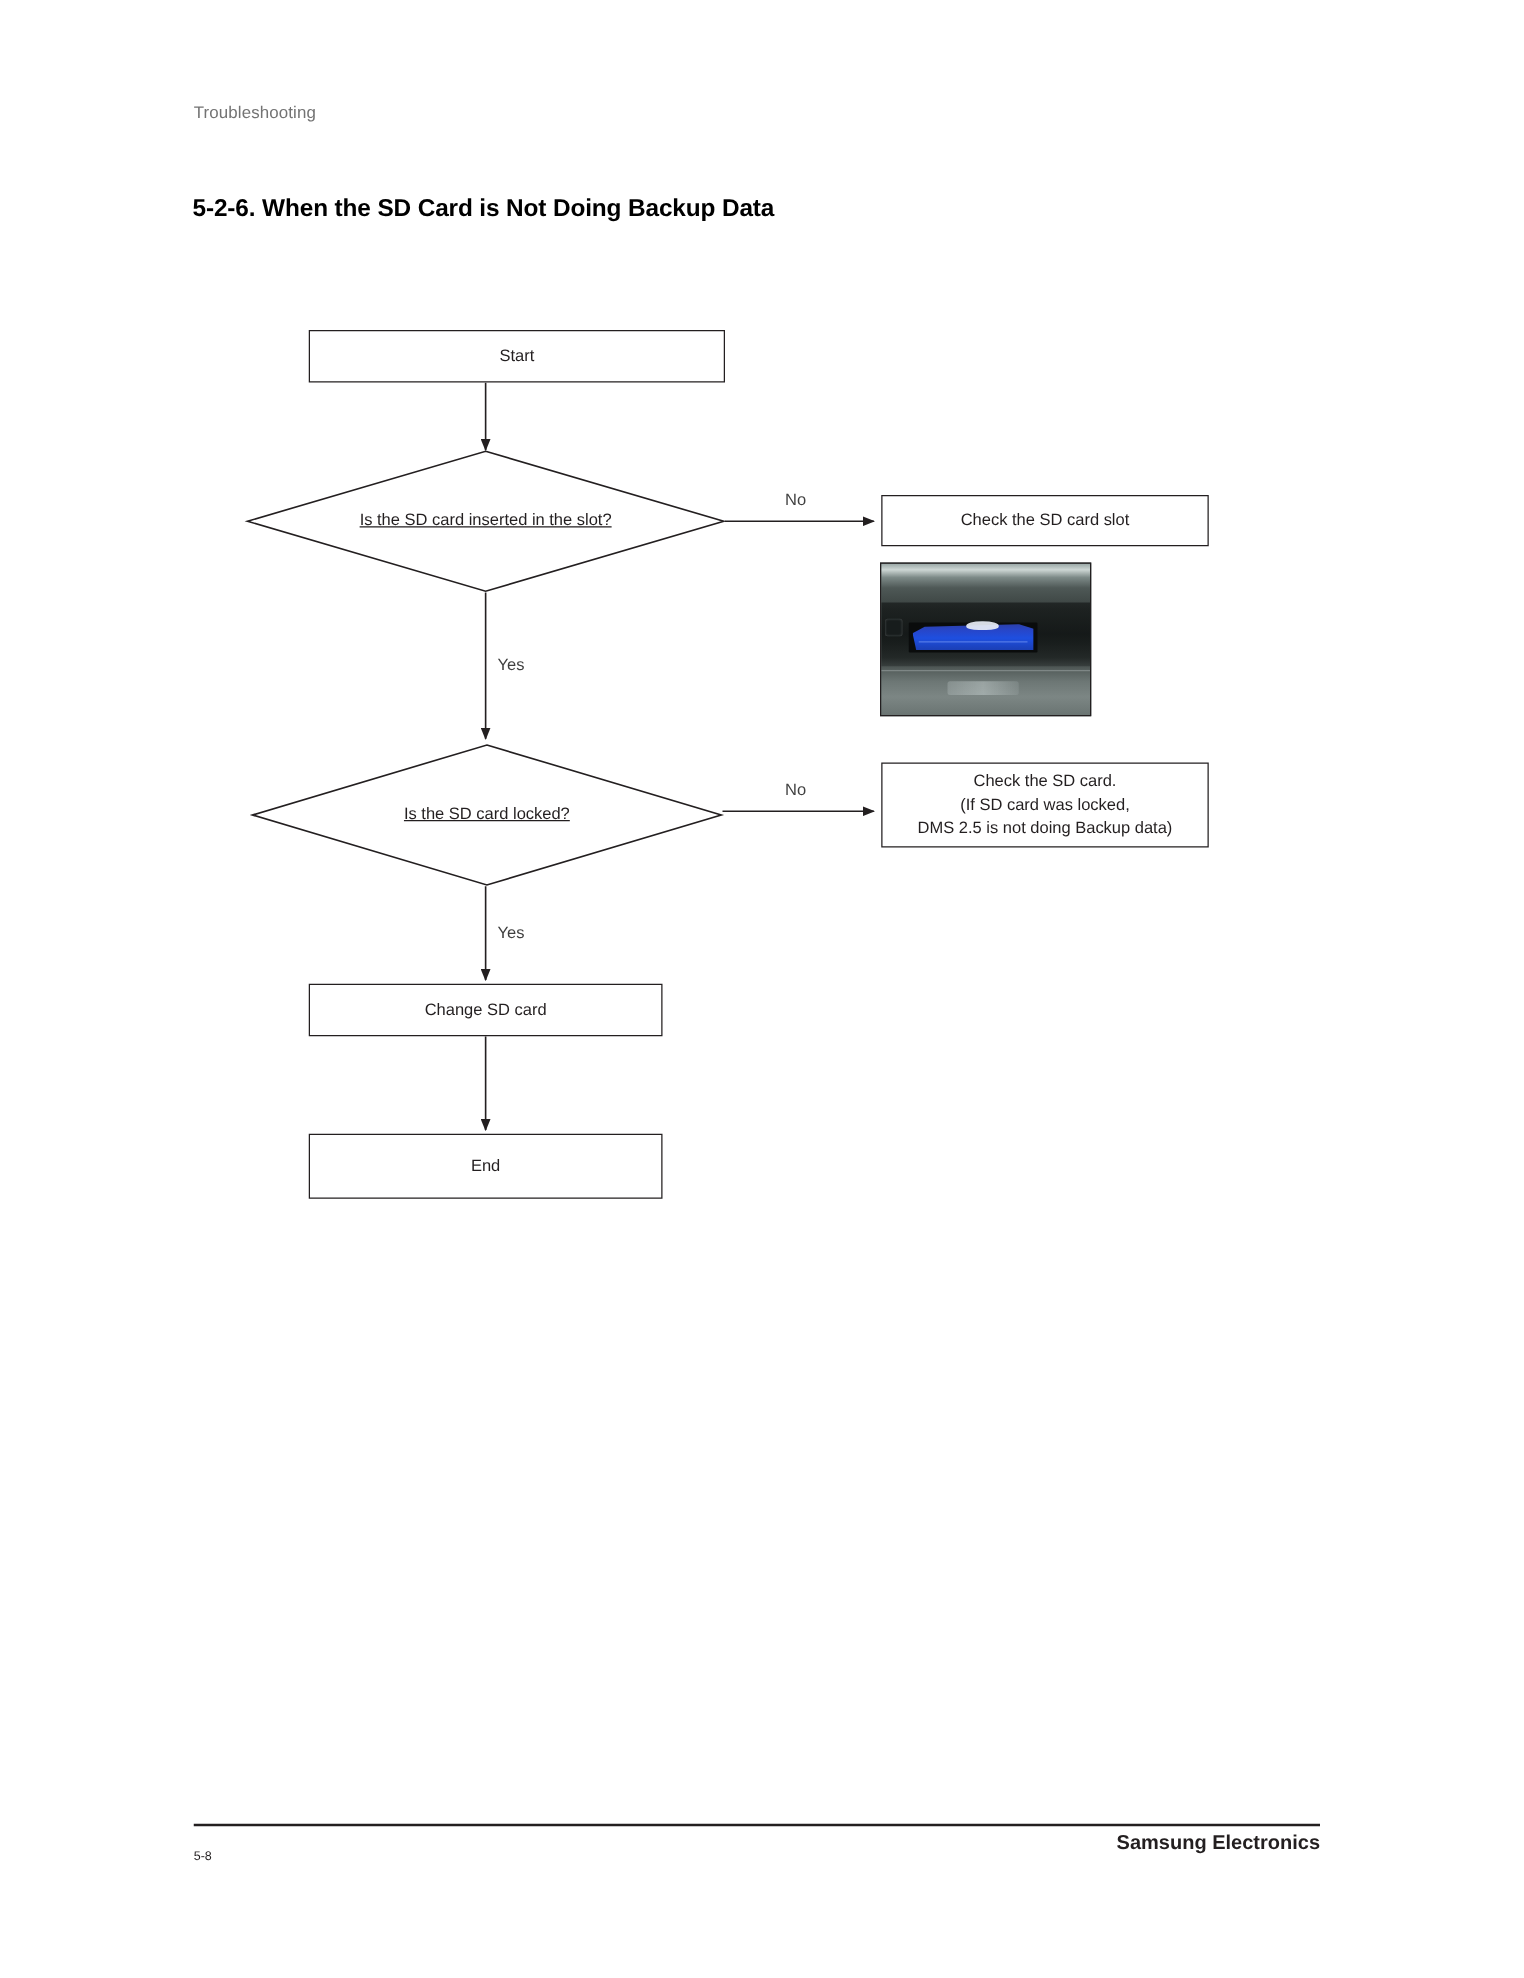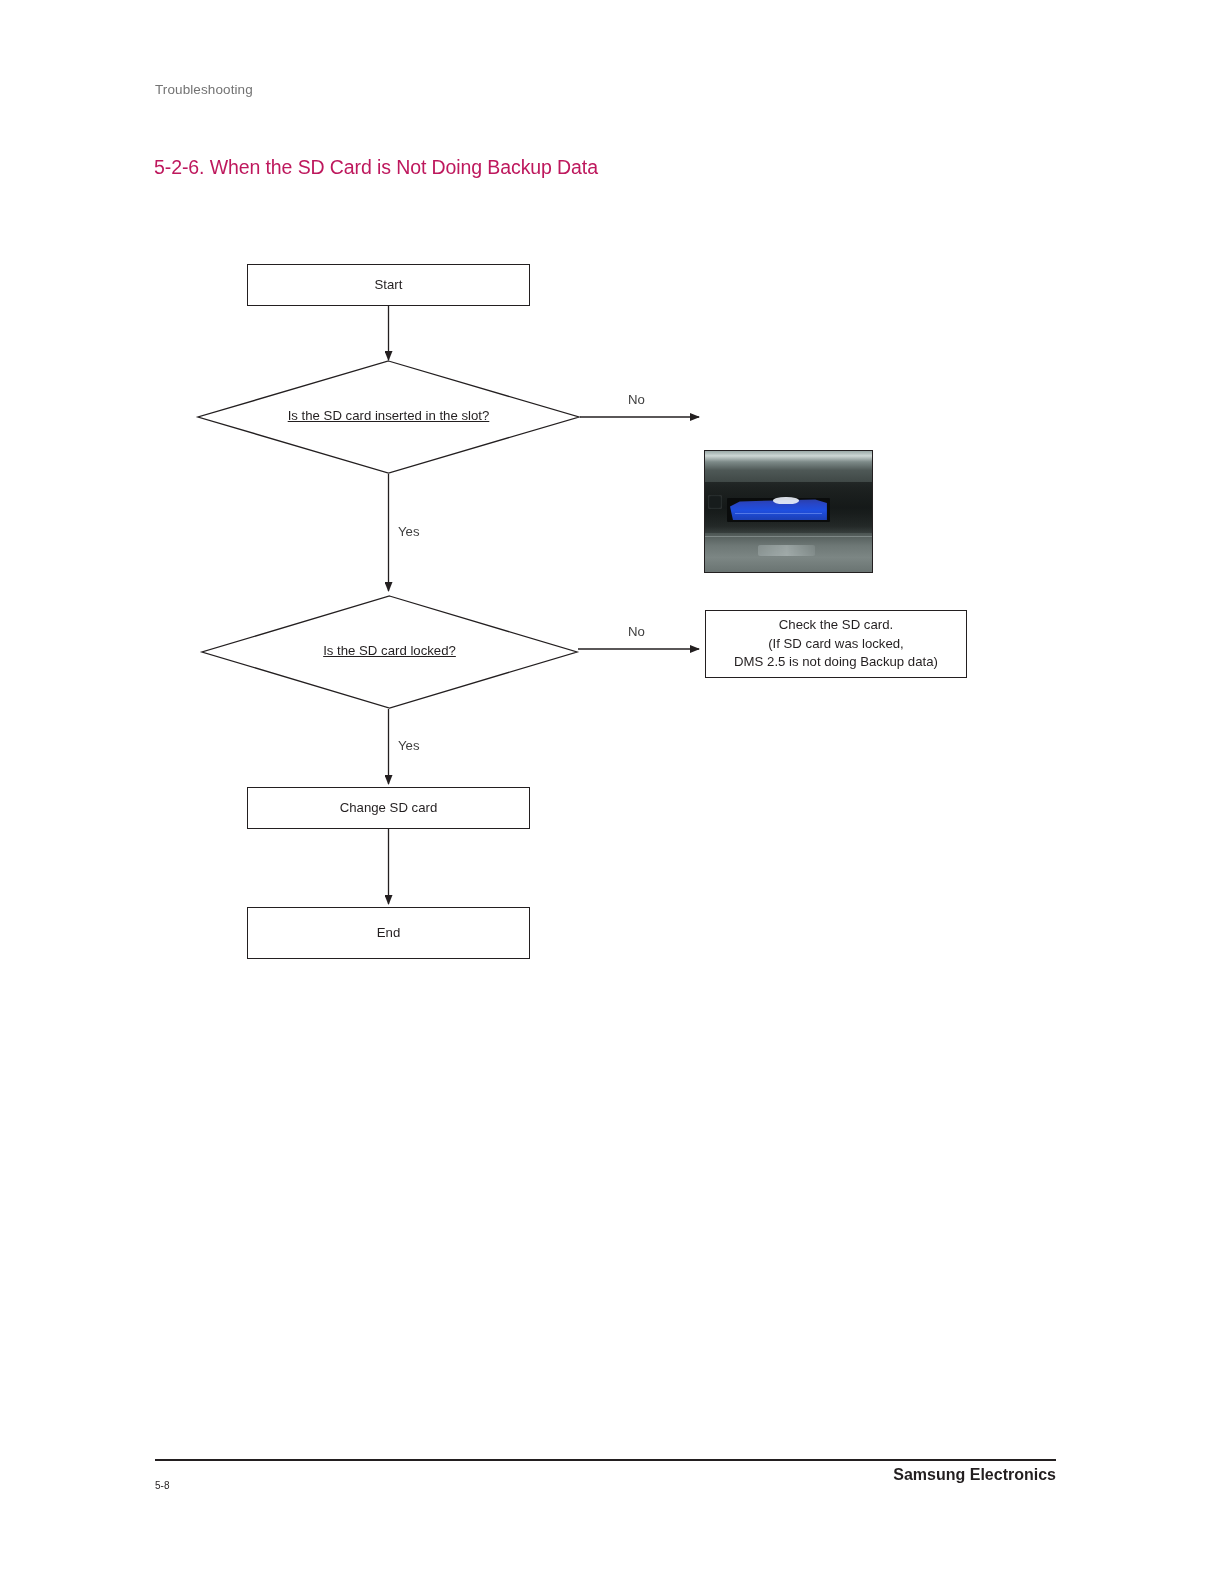--- a/index.html
+++ b/index.html
@@ -27,23 +27,23 @@
     font-size: 13.5px;
     letter-spacing: 0.1px;
     color: #737373;
     white-space: nowrap;
   }
   .section-title {
     position: absolute;
     left: 154px;
     top: 156px;
     font-size: 19.5px;
-    font-weight: normal;
+    font-weight: bold;
     letter-spacing: -0.1px;
-    color: #be185d;
+    color: #000000;
     white-space: nowrap;
   }
 
   
   .flow {
     position: absolute;
     left: 0;
     top: 0;
     width: 1219px;
     height: 1582px;
@@ -233,35 +233,38 @@
 
     <line x1="388.5" y1="474" x2="388.5" y2="591" stroke="#231f20" stroke-width="1.3" marker-end="url(#arrow)"></line>
 
     <line x1="578" y1="649" x2="699" y2="649" stroke="#231f20" stroke-width="1.3" marker-end="url(#arrow)"></line>
 
     <line x1="388.5" y1="709" x2="388.5" y2="784" stroke="#231f20" stroke-width="1.3" marker-end="url(#arrow)"></line>
 
     <line x1="388.5" y1="829" x2="388.5" y2="904" stroke="#231f20" stroke-width="1.3" marker-end="url(#arrow)"></line>
   </svg>
 
-  <div class="node-box" style="left:247px; top:264px; width:283px; height:42px;">
+  <div class="node-box" style="left:247px; top:264px; width:333px; height:42px;">
     <span>Start</span>
   </div>
 
   <div class="diamond-wrap" style="left:197px; top:360px; width:383px; height:114px;">
     <svg width="383" height="114" viewBox="0 0 383 114" xmlns="http://www.w3.org/2000/svg">
       <polygon points="191.5,1 382,57 191.5,113 1,57" fill="#ffffff" stroke="#231f20" stroke-width="1.3"></polygon>
     </svg>
     <div class="diamond-label" style="top:48px;">Is the SD card inserted in the slot?</div>
   </div>
 
   <div class="edge-label" style="left:628px; top:392px;">No</div>
 
   <div class="edge-label" style="left:398px; top:524px;">Yes</div>
 
+  <div class="node-box" style="left:705px; top:396px; width:262px; height:41px;">
+    <span>Check the SD card slot</span>
+  </div>
 
   <div class="photo" style="left:704px; top:450px; width:169px; height:123px;">
     <div class="body"></div>
     <div class="darkband"></div>
     <div class="vent"></div>
     <div class="slot"></div>
     <div class="sdcard"></div>
     <div class="sdcard-hl"></div>
     <div class="sdcard-line"></div>
     <div class="floor-line"></div>

